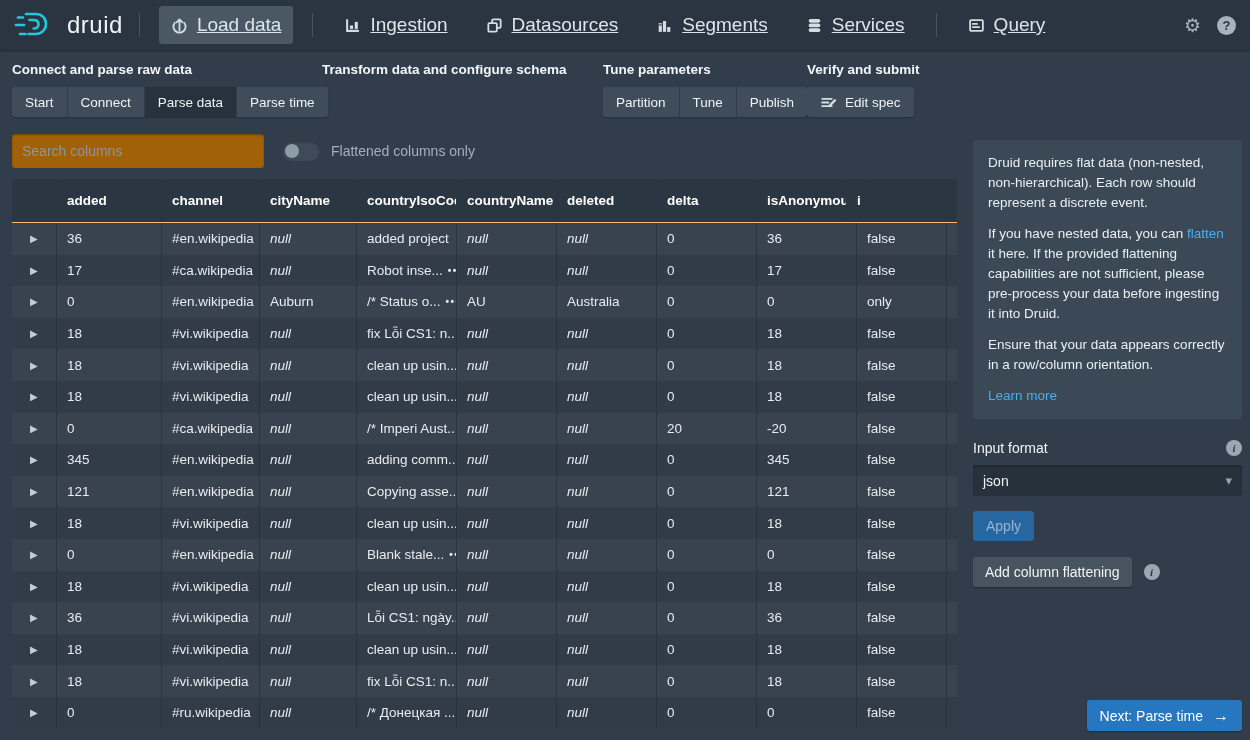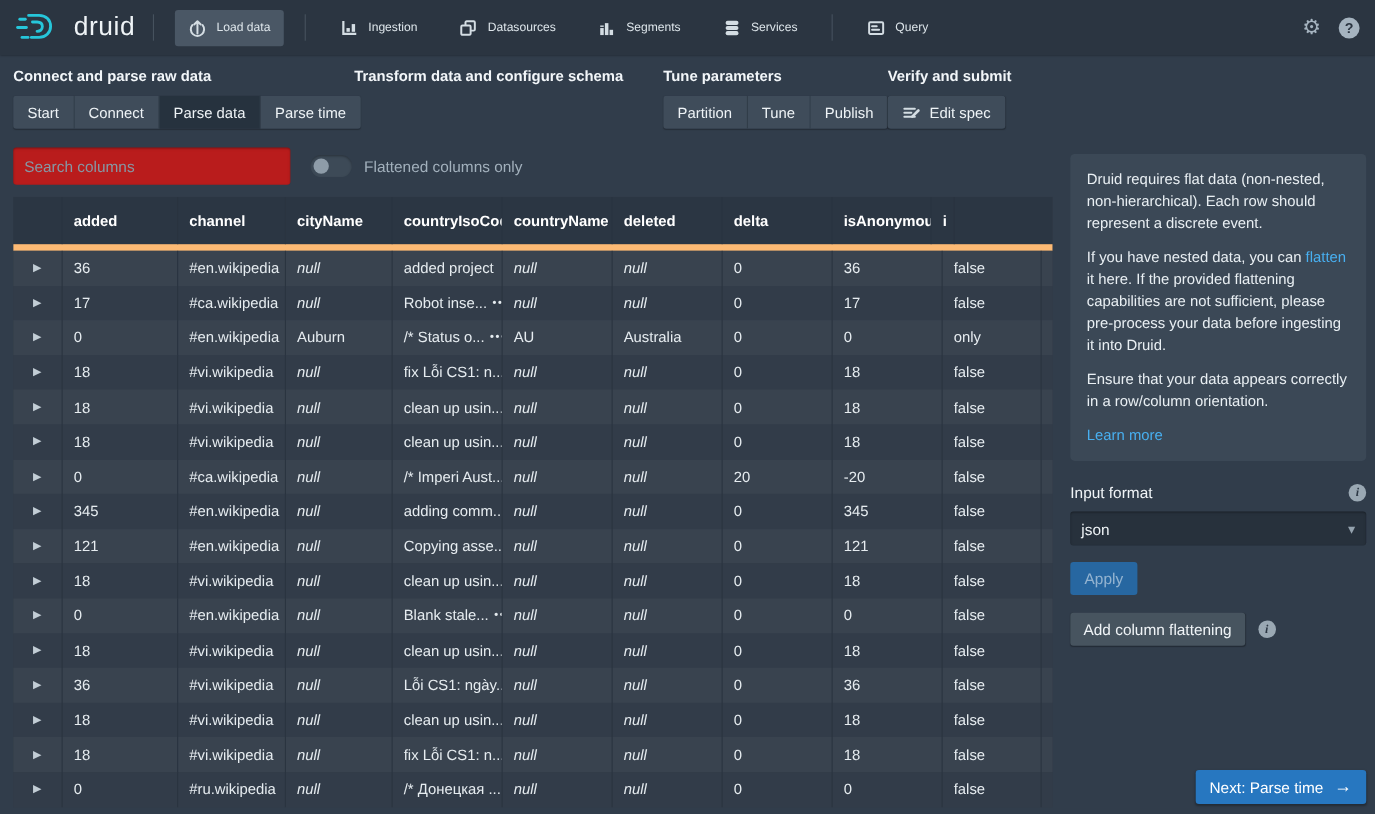--- a/index.html
+++ b/index.html
@@ -7,55 +7,55 @@
     font-family:"Liberation Sans","DejaVu Sans",sans-serif;color:#e7edf1;}
 
   
   .nav{position:absolute;top:0;left:0;right:0;height:50px;background:#2b3541;display:flex;
     align-items:center;padding:0 14px;box-shadow:0 1px 2px rgba(0,0,0,.4);z-index:5;}
   .brand{display:flex;align-items:center;gap:9px;margin-right:4px;}
   .brand-text{font-size:24px;color:#eef3f6;letter-spacing:.5px;}
   .vdiv{width:1px;height:24px;background:#46525e;margin:0 12px;flex:none;}
   #nav-items{display:flex;align-items:center;height:100%;}
   .nav-item{display:flex;align-items:center;gap:9px;padding:8px 12px;border-radius:3px;
-    color:#dde5ea;font-size:11px;margin:0 7px;cursor:pointer;white-space:nowrap;}
+    color:#dde5ea;font-size:19px;margin:0 7px;cursor:pointer;white-space:nowrap;text-decoration:underline;}
   .nav-item.active{background:#4a5765;}
   .nav-icon{display:flex;align-items:center;}
   .nav-right{margin-left:auto;display:flex;align-items:center;gap:16px;}
   .gear{font-size:19px;color:#a5b3bf;cursor:pointer;line-height:1;}
   .help{width:19px;height:19px;border-radius:50%;background:#a5b3bf;color:#2b3541;font-weight:bold;
     font-size:13px;display:flex;align-items:center;justify-content:center;cursor:pointer;}
 
   
   .step-group{position:absolute;top:62px;}
   .step-title{font-weight:bold;font-size:13.5px;color:#f2f6f9;margin-bottom:10px;}
   .btn-group{display:inline-flex;border-radius:3px;overflow:hidden;box-shadow:0 1px 1px rgba(0,0,0,.25);}
   .step-btn{background:#3f4c5a;color:#eef3f6;font-size:13.5px;padding:0 13px;height:30px;border:none;
     border-right:1px solid #313d49;cursor:pointer;display:flex;align-items:center;gap:8px;
     font-family:inherit;white-space:nowrap;}
   .btn-group .step-btn:last-child{border-right:none;}
   .step-btn.active{background:#26323e;}
   .step-btn.standalone{border-radius:3px;border-right:none;}
 
   
-  .search-input{position:absolute;left:12px;top:134px;width:232px;height:34px;background:#b91c1c;
+  .search-input{position:absolute;left:12px;top:134px;width:232px;height:34px;background:#a16207;
     border:none;border-radius:3px;color:#dfe7ec;padding:0 10px;font-size:14px;outline:none;
     box-shadow:inset 0 1px 2px rgba(0,0,0,.35);font-family:inherit;}
   .search-input::placeholder{color:#8797a4;}
   .switch{position:absolute;left:282px;top:141px;width:38px;height:20px;border-radius:10px;
     background:#3d4a57;cursor:pointer;box-shadow:inset 0 1px 2px rgba(0,0,0,.3);}
   .switch-knob{position:absolute;left:3px;top:3px;width:14px;height:14px;border-radius:50%;background:#8e9ca8;}
   .switch-label{position:absolute;left:331px;top:143px;font-size:14px;color:#a2b0bc;}
 
   
   .data-table{position:absolute;left:12px;top:179px;width:945px;overflow:hidden;background:#323c49;}
   .t-row{display:flex;height:31.6px;align-items:stretch;}
   .t-row.odd{background:#39434f;}
   .t-row.even{background:#323c49;}
-  .t-head{height:43px;background:#2b3643;border-bottom:6px solid #fdba74;}
+  .t-head{height:43px;background:#2b3643;border-bottom:1px solid #fdba74;}
   .t-cell{display:flex;align-items:center;padding:0 10px;font-size:13.5px;border-right:1px solid #2a3440;
     overflow:hidden;white-space:nowrap;box-sizing:border-box;flex:none;color:#e6ecf0;}
   .t-hcell{font-weight:bold;color:#fff;}
   .null{font-style:italic;}
   .more-dots{margin-left:5px;letter-spacing:1.5px;font-weight:bold;font-size:10px;}
   .expander{color:#c2cdd5;font-size:10px;cursor:pointer;padding-left:8px;}
 
   
   .sidebar{position:absolute;left:973px;top:140px;width:269px;}
   .callout{background:#3b4856;border-radius:4px;padding:13px 15px 11px;font-size:13.5px;line-height:20px;color:#e9eff3;}

